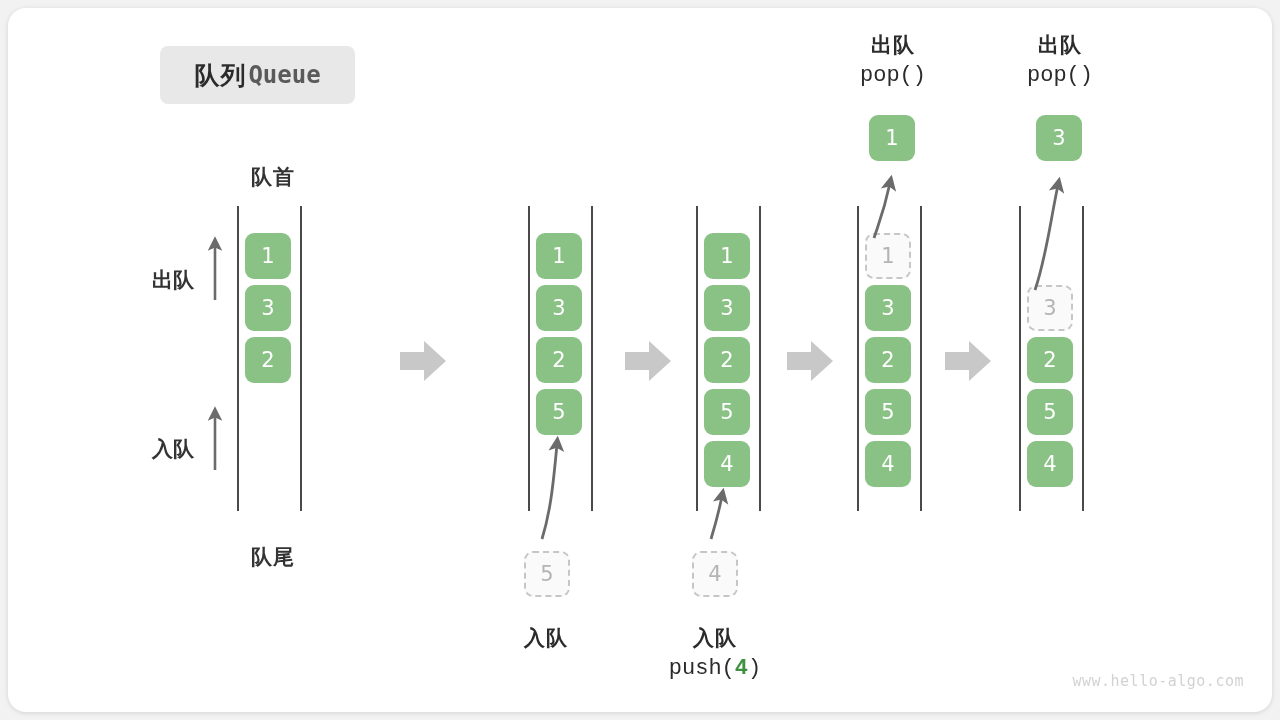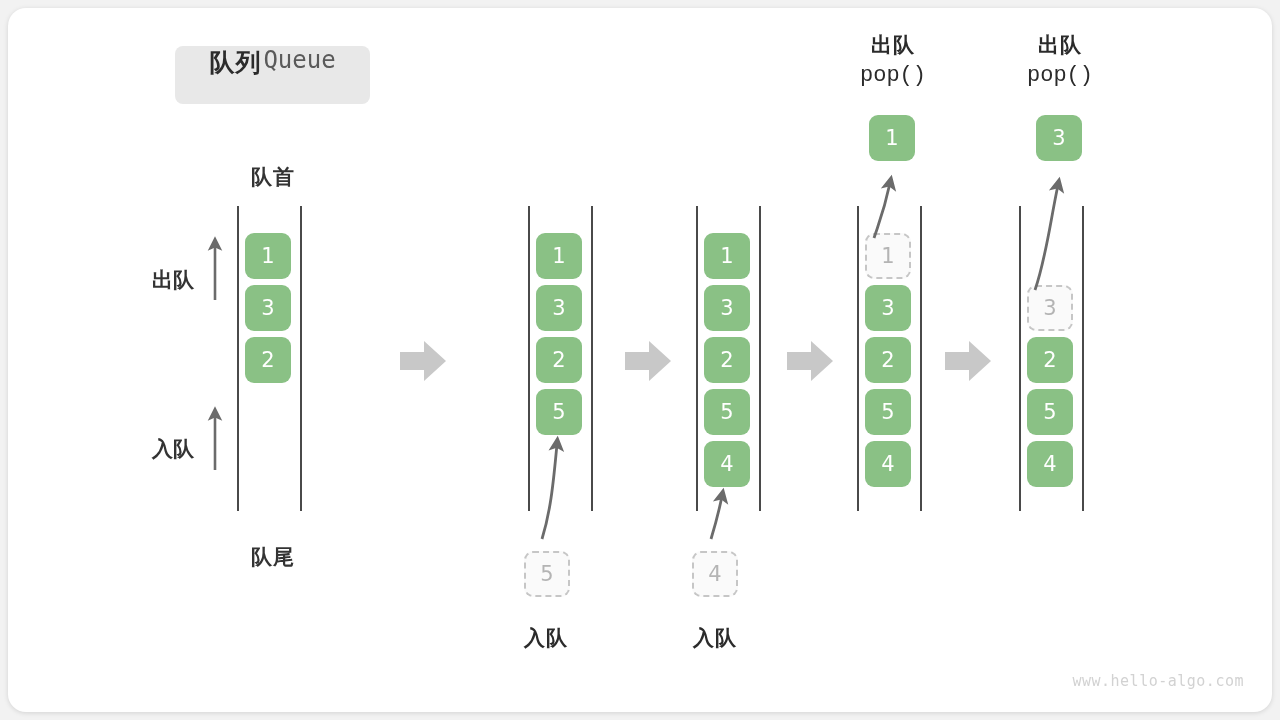--- a/index.html
+++ b/index.html
@@ -15,34 +15,35 @@
     width: 1264px; height: 704px;
     background: #ffffff;
     border-radius: 18px;
     box-shadow: 0 1px 5px rgba(0,0,0,0.13);
     overflow: hidden;
   }
   .abs { position: absolute; }
 
   
   #title-badge {
-    left: 167px; top: 38px;
+    left: 152px; top: 38px;
     width: 195px; height: 58px;
     background: #e8e8e8;
     border-radius: 8px;
-    display: flex; align-items: flex-start; justify-content: center;
+    display: flex; align-items: center; justify-content: center;
     gap: 2px;
   }
   #title-badge .zh {
     font-size: 25px; font-weight: bold; color: #2b2b2b;
     letter-spacing: 1px;
   }
   #title-badge .en {
     font-size: 24px; color: #5a5a5a;
     font-family: "DejaVu Sans Mono", "Liberation Mono", monospace;
+    font-weight: bold;
   }
 
   
   .hdr-label {
     font-size: 21px; font-weight: bold; color: #333333;
     text-align: center; letter-spacing: 1px;
     white-space: nowrap;
   }
   .side-label {
     font-size: 21px; font-weight: bold; color: #333333;
@@ -137,20 +138,21 @@
   <div class="abs box" style="left:696px; top:225px;">1</div>
   <div class="abs box" style="left:696px; top:277px;">3</div>
   <div class="abs box" style="left:696px; top:329px;">2</div>
   <div class="abs box" style="left:696px; top:381px;">5</div>
   <div class="abs box" style="left:696px; top:433px;">4</div>
 
   <div class="abs box ghost" style="left:684px; top:543px;">4</div>
 
   <div class="abs op-label" style="left:612px; top:615px; width:190px;">
     <div class="zh">入队</div>
+    <div class="code"><span>push(</span><span class="val">4</span><span>)</span></div>
   </div>
 
   <div class="abs rail" style="left:849px; top:198px; height:305px;"></div>
   <div class="abs rail" style="left:912px; top:198px; height:305px;"></div>
 
   <div class="abs box ghost" style="left:857px; top:225px;">1</div>
   <div class="abs box" style="left:857px; top:277px;">3</div>
   <div class="abs box" style="left:857px; top:329px;">2</div>
   <div class="abs box" style="left:857px; top:381px;">5</div>
   <div class="abs box" style="left:857px; top:433px;">4</div>

